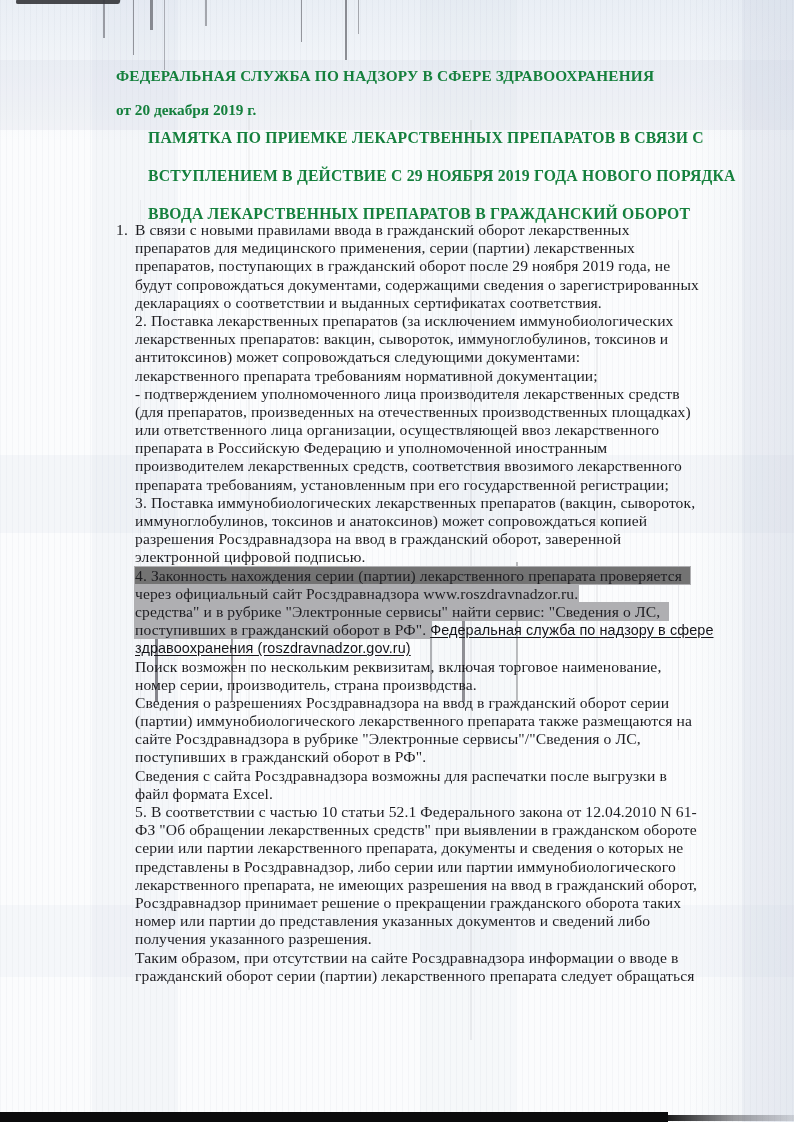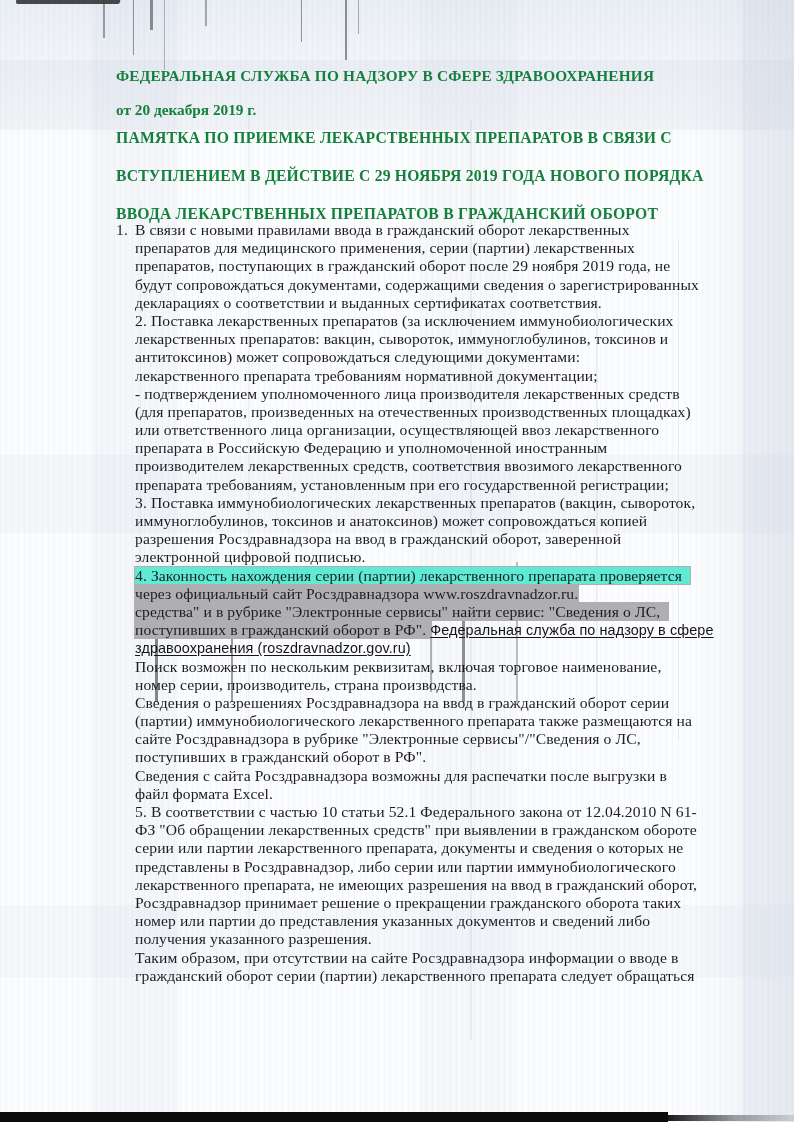--- a/index.html
+++ b/index.html
@@ -27,21 +27,21 @@
     position:absolute;left:0;top:1112px;width:668px;height:10px;background:#0b0b0c;
   }
   .bottom-bar-fade{
     position:absolute;left:660px;top:1115px;width:134px;height:6px;
     background:linear-gradient(90deg,#0b0b0c, rgba(40,40,45,0.45) 55%, rgba(60,60,70,0.15));
   }
 
   .content{position:absolute;left:116px;top:66px;width:640px;color:#15803d;}
   .org{font-weight:bold;font-size:15.3px;line-height:19px;letter-spacing:.2px;white-space:pre;}
   .date{font-weight:bold;font-size:15.3px;line-height:19px;margin-top:15px;white-space:pre;}
-  .title{margin-top:10px;}
+  .title{margin-top:10px;margin-left:32px;}
   .tl{font-weight:bold;font-size:15.7px;line-height:18px;margin-bottom:20px;letter-spacing:.2px;white-space:pre;}
 
   .body-lines{position:absolute;left:116px;top:221px;width:660px;}
   .ln{height:18.2px;line-height:18.2px;font-size:15.6px;letter-spacing:.1px;
       white-space:pre;padding-left:19px;color:#1d1d21;}
   .ln.first{padding-left:0;}
   .marker{display:inline-block;width:19px;}
   .hl{background:#afafb2;box-shadow:0 0 0 1px #afafb2;}
   .lnk{
     font-family:"Liberation Sans", sans-serif;font-size:14.4px;color:#141419;
@@ -102,21 +102,21 @@
     <div class="ln"><span>- подтверждением уполномоченного лица производителя лекарственных средств</span></div>
     <div class="ln"><span>(для препаратов, произведенных на отечественных производственных площадках)</span></div>
     <div class="ln"><span>или ответственного лица организации, осуществляющей ввоз лекарственного</span></div>
     <div class="ln"><span>препарата в Российскую Федерацию и уполномоченной иностранным</span></div>
     <div class="ln"><span>производителем лекарственных средств, соответствия ввозимого лекарственного</span></div>
     <div class="ln"><span>препарата требованиям, установленным при его государственной регистрации;</span></div>
     <div class="ln"><span>3. Поставка иммунобиологических лекарственных препаратов (вакцин, сывороток,</span></div>
     <div class="ln"><span>иммуноглобулинов, токсинов и анатоксинов) может сопровождаться копией</span></div>
     <div class="ln"><span>разрешения Росздравнадзора на ввод в гражданский оборот, заверенной</span></div>
     <div class="ln"><span>электронной цифровой подписью.</span></div>
-    <div class="ln"><span class="hl" style="background: #5eead4; box-shadow: rgb(175, 175, 178) 0px 0px 0px 1px;">4. Законность нахождения серии (партии) лекарственного препарата проверяется  </span></div>
+    <div class="ln"><span class="hl" style="background: #737373; box-shadow: rgb(175, 175, 178) 0px 0px 0px 1px;">4. Законность нахождения серии (партии) лекарственного препарата проверяется  </span></div>
     <div class="ln"><span class="hl" style="background: rgb(175, 175, 178); box-shadow: rgb(175, 175, 178) 0px 0px 0px 1px;">через официальный сайт Росздравнадзора www.roszdravnadzor.ru.</span></div>
     <div class="ln"><span class="hl" style="background: rgb(175, 175, 178); box-shadow: rgb(175, 175, 178) 0px 0px 0px 1px;">средства" и в рубрике "Электронные сервисы" найти сервис: "Сведения о ЛС,  </span></div>
     <div class="ln"><span class="hl" style="background: rgb(175, 175, 178); box-shadow: rgb(175, 175, 178) 0px 0px 0px 1px;">поступивших в гражданский оборот в РФ". </span><span class="lnk" style="color: rgb(20, 20, 25);">Федеральная служба по надзору в сфере</span></div>
     <div class="ln"><span class="lnk" style="color: rgb(20, 20, 25);">здравоохранения (roszdravnadzor.gov.ru)</span></div>
     <div class="ln"><span>Поиск возможен по нескольким реквизитам, включая торговое наименование,</span></div>
     <div class="ln"><span>номер серии, производитель, страна производства.</span></div>
     <div class="ln"><span>Сведения о разрешениях Росздравнадзора на ввод в гражданский оборот серии</span></div>
     <div class="ln"><span>(партии) иммунобиологического лекарственного препарата также размещаются на</span></div>
     <div class="ln"><span>сайте Росздравнадзора в рубрике "Электронные сервисы"/"Сведения о ЛС,</span></div>
     <div class="ln"><span>поступивших в гражданский оборот в РФ".</span></div>

